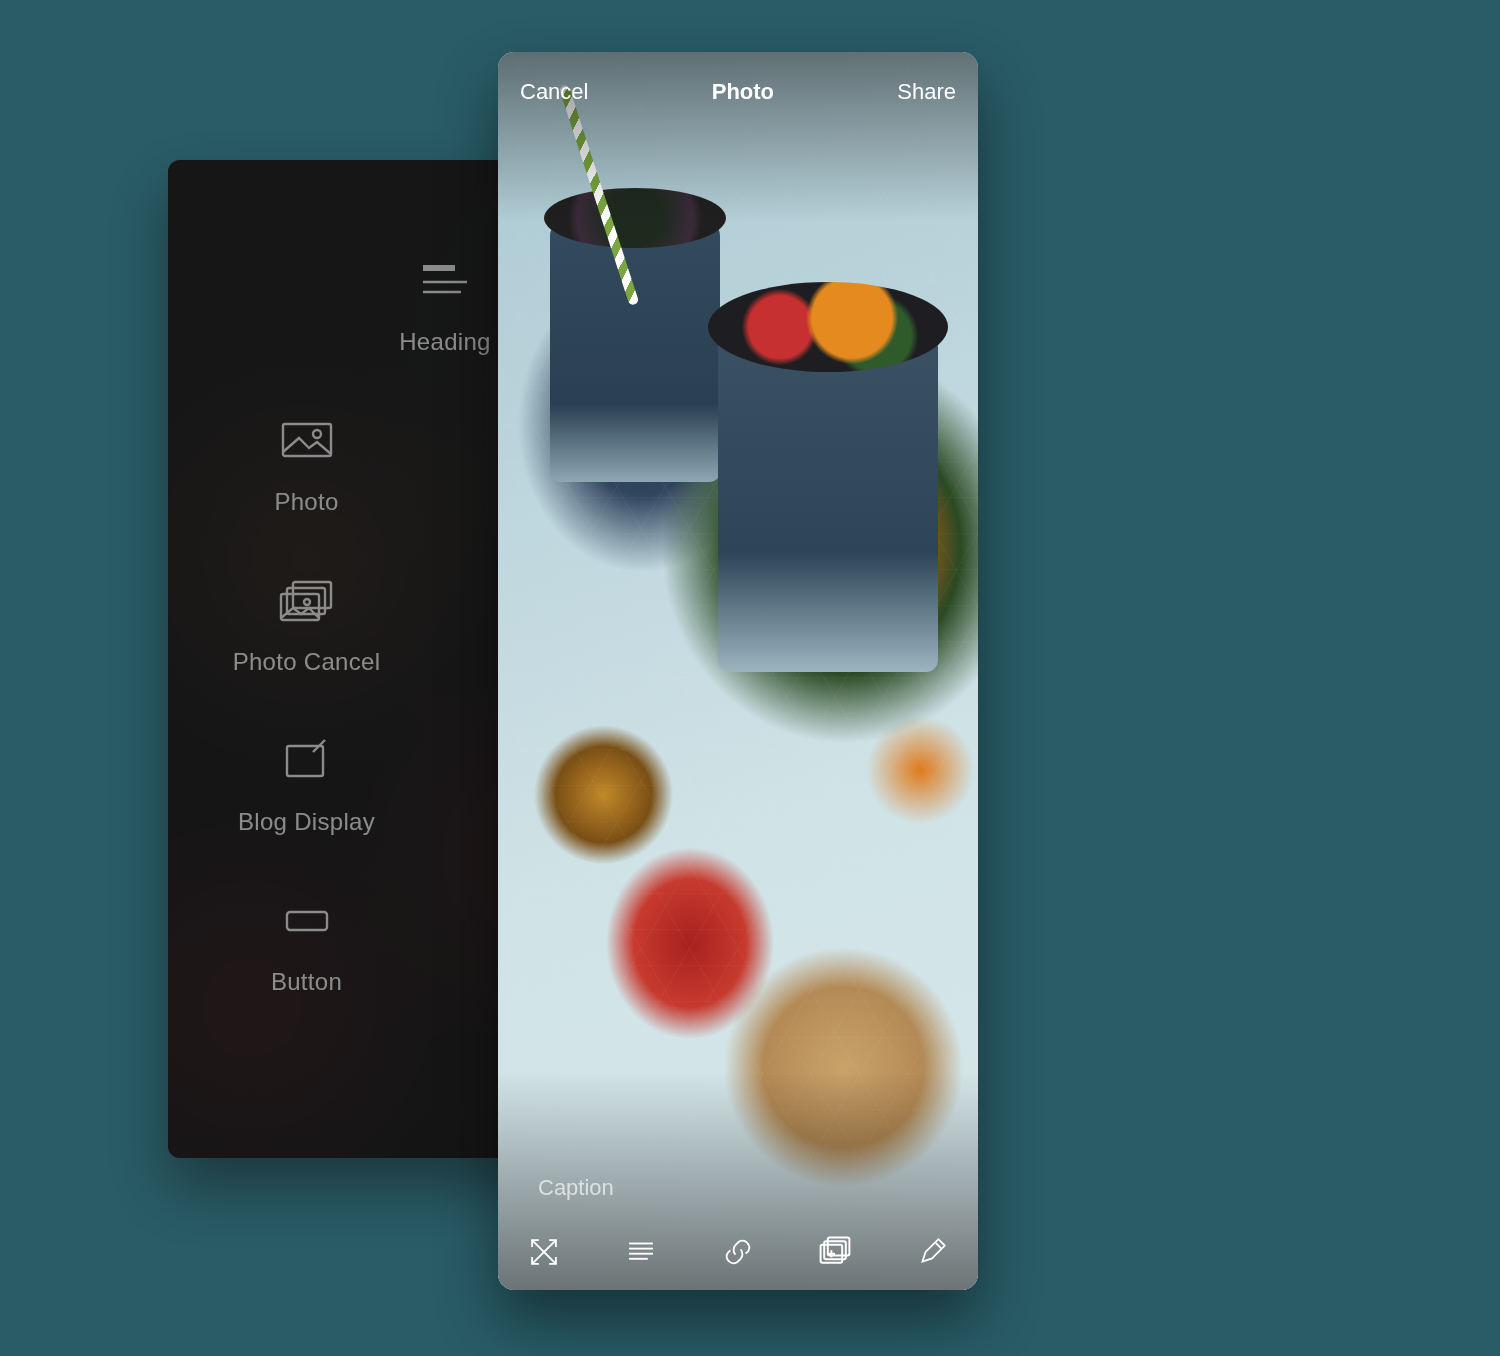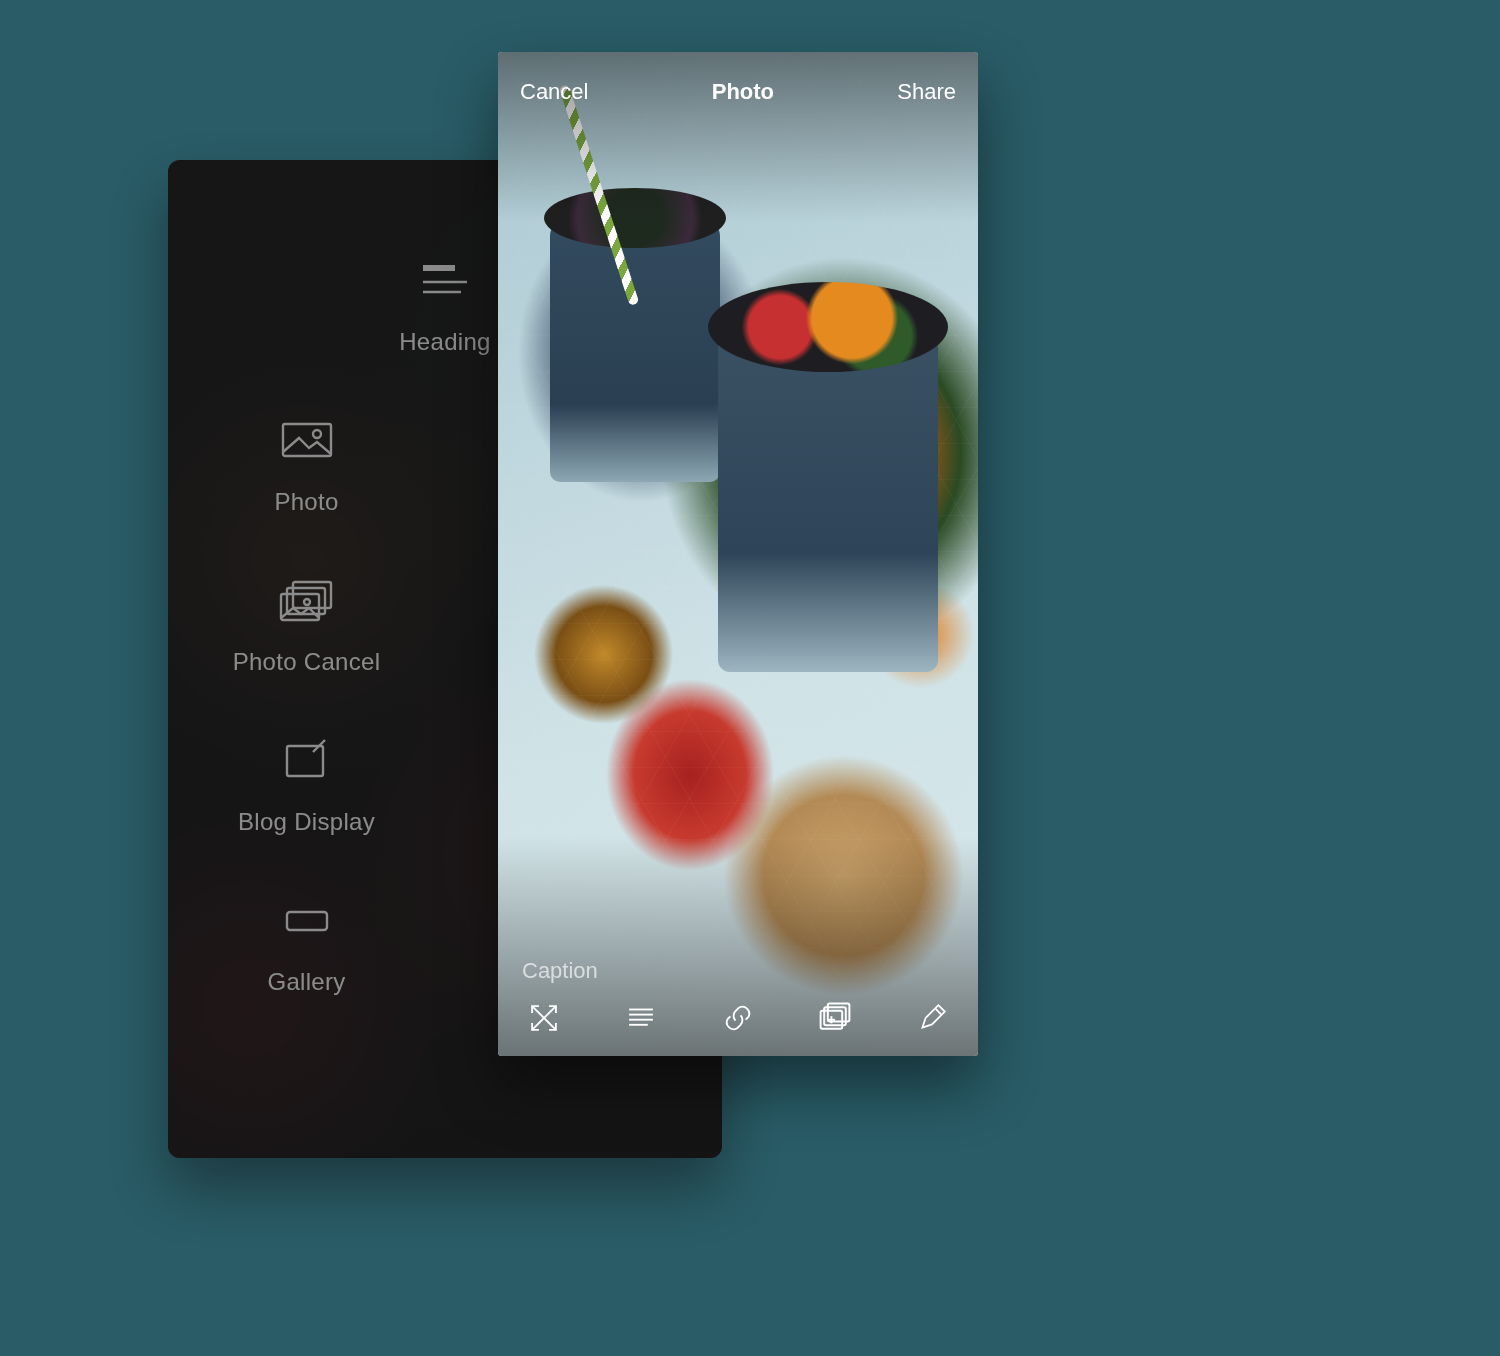--- a/index.html
+++ b/index.html
@@ -54,22 +54,22 @@
   .block-item.span2{grid-column:1/-1;}
   .block-item .blk-icon{
     width:56px;height:44px;display:flex;align-items:center;justify-content:center;
   }
   .block-item svg{stroke:var(--white);fill:none;stroke-width:2.4;}
 
   
   .photo-card{
     position:absolute;
     left:498px;top:52px;
-    width:480px;height:1004px;
-    border-radius:4px;
+    width:480px;height:1238px;
+    border-radius:16px;
     overflow:hidden;
     box-shadow:var(--shadow);
     background:#bcd4dc;
   }
   
   .photo-content{
     position:absolute;inset:0;
     background:
       radial-gradient(ellipse 140px 160px at 40% 72%, #a7211f 0%, #c73a2e 40%, transparent 60%),
       radial-gradient(ellipse 200px 200px at 72% 82%, #c9a26a 0%, #b38a55 40%, transparent 60%),
@@ -122,22 +122,22 @@
   }
   .photo-header .title{font-weight:600;}
   .photo-header .hbtn{cursor:pointer;}
 
   
   .photo-bot-grad{
     position:absolute;left:0;right:0;bottom:0;height:220px;z-index:3;
     background:linear-gradient(rgba(0,0,0,0),rgba(0,0,0,0.5));
   }
   .caption-row{
-    position:absolute;left:0;right:0;bottom:72px;z-index:4;
-    padding:0 24px;
+    position:absolute;left:0;right:0;bottom:89px;z-index:4;
+    padding:0 40px;
   }
   .caption-input{
     width:100%;background:transparent;border:none;outline:none;
     color:var(--white);font-size:22px;font-weight:300;
   }
   .caption-input::placeholder{color:var(--muted);}
   .photo-toolbar{
     position:absolute;left:0;right:0;bottom:0;height:72px;z-index:4;
     display:flex;align-items:center;justify-content:space-between;
     padding:0 26px;
@@ -229,21 +229,21 @@
       </span>
       <span>S</span>
     </div>
 
     <div class="block-item">
       <span class="blk-icon">
         <svg viewBox="0 0 56 44" width="56" height="44">
           <rect x="8" y="14" width="40" height="18" rx="3"></rect>
         </svg>
       </span>
-      <span>Gallery</span>
+      <span>Button</span>
     </div>
 
     <div class="block-item">
       <span class="blk-icon">
         <svg viewBox="0 0 56 44" width="56" height="44">
           <rect x="12" y="16" width="32" height="22" rx="2"></rect>
           <polyline points="28,4 28,24"></polyline>
           <polyline points="20,12 28,4 36,12"></polyline>
         </svg>
       </span>

